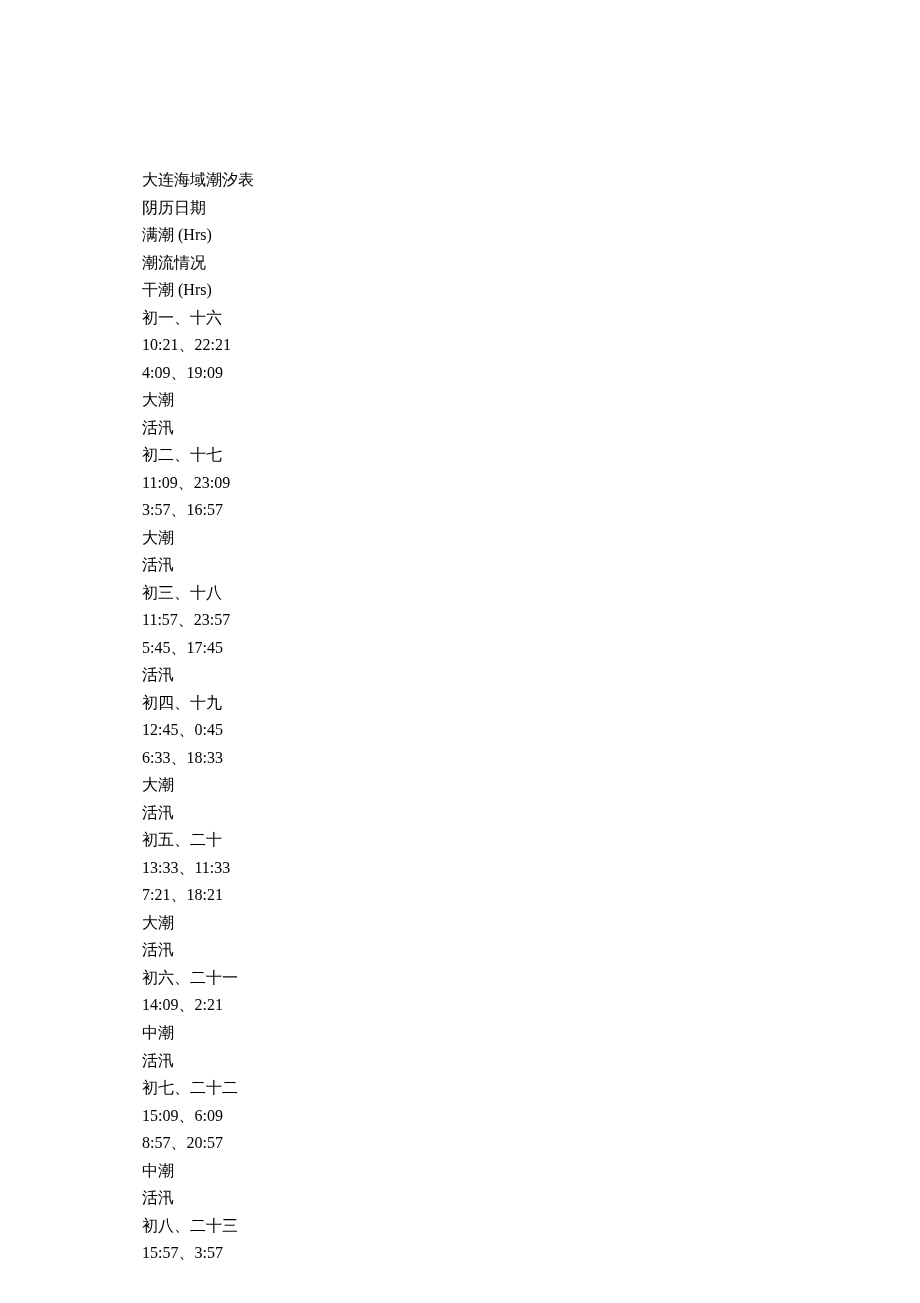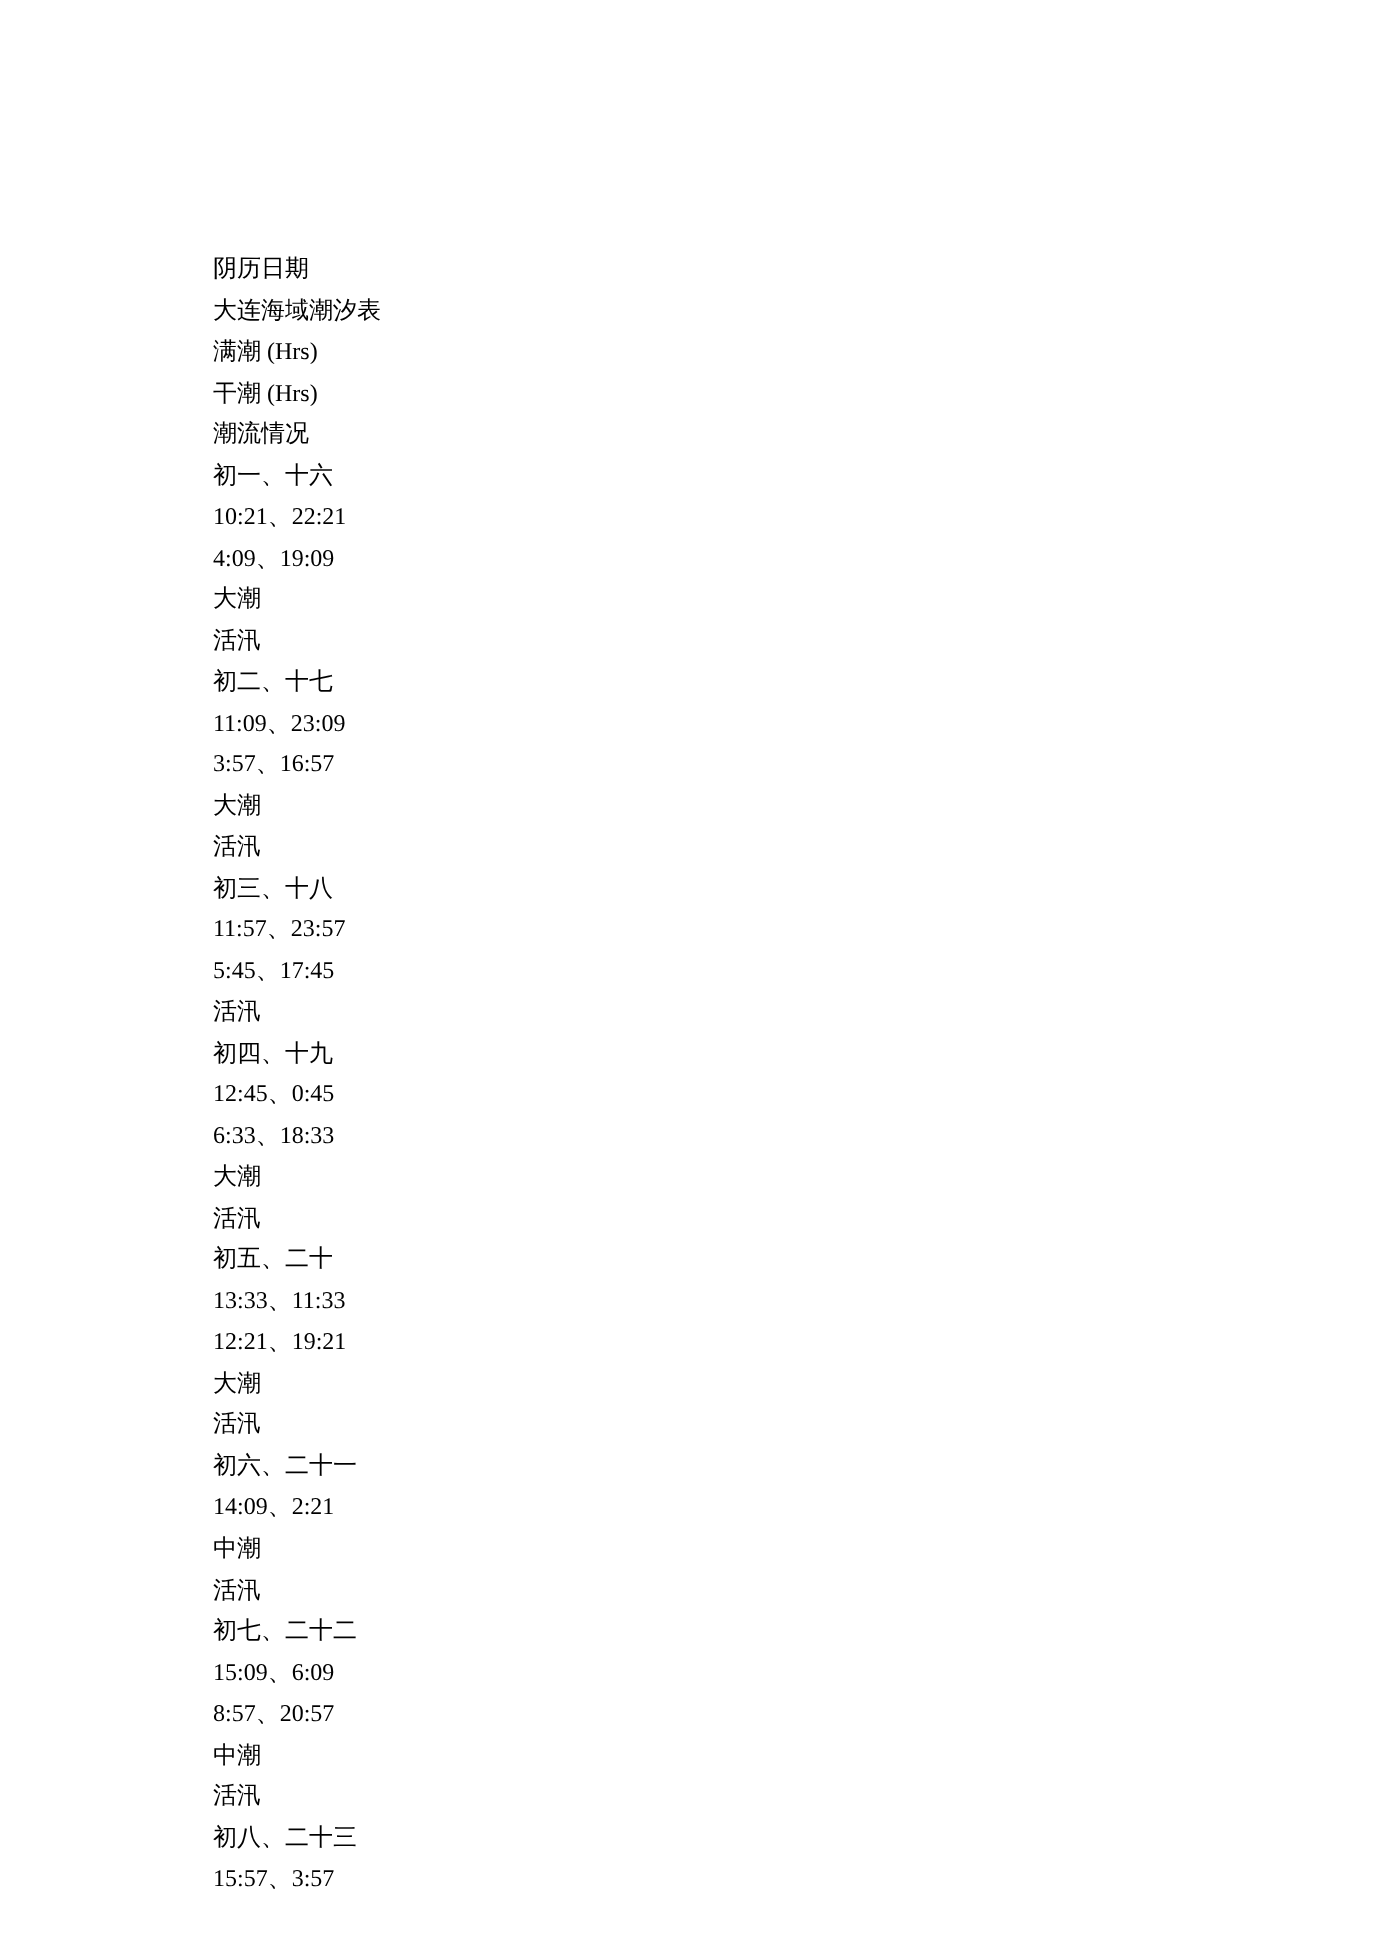--- a/index.html
+++ b/index.html
@@ -19,25 +19,25 @@
     box-sizing: border-box;
   }
   .line {
     white-space: nowrap;
   }
 </style>
 </head>
 <body>
 
 <div id="content">
+    <div class="line">大连海域潮汐表</div>
     <div class="line">阴历日期</div>
-    <div class="line">大连海域潮汐表</div>
     <div class="line">满潮 (Hrs)</div>
+    <div class="line">潮流情况</div>
     <div class="line">干潮 (Hrs)</div>
-    <div class="line">潮流情况</div>
     <div class="line">初一、十六</div>
     <div class="line">10:21、22:21</div>
     <div class="line">4:09、19:09</div>
     <div class="line">大潮</div>
     <div class="line">活汛</div>
     <div class="line">初二、十七</div>
     <div class="line">11:09、23:09</div>
     <div class="line">3:57、16:57</div>
     <div class="line">大潮</div>
     <div class="line">活汛</div>
@@ -45,21 +45,21 @@
     <div class="line">11:57、23:57</div>
     <div class="line">5:45、17:45</div>
     <div class="line">活汛</div>
     <div class="line">初四、十九</div>
     <div class="line">12:45、0:45</div>
     <div class="line">6:33、18:33</div>
     <div class="line">大潮</div>
     <div class="line">活汛</div>
     <div class="line">初五、二十</div>
     <div class="line">13:33、11:33</div>
-    <div class="line">12:21、19:21</div>
+    <div class="line">7:21、18:21</div>
     <div class="line">大潮</div>
     <div class="line">活汛</div>
     <div class="line">初六、二十一</div>
     <div class="line">14:09、2:21</div>
     <div class="line">中潮</div>
     <div class="line">活汛</div>
     <div class="line">初七、二十二</div>
     <div class="line">15:09、6:09</div>
     <div class="line">8:57、20:57</div>
     <div class="line">中潮</div>

